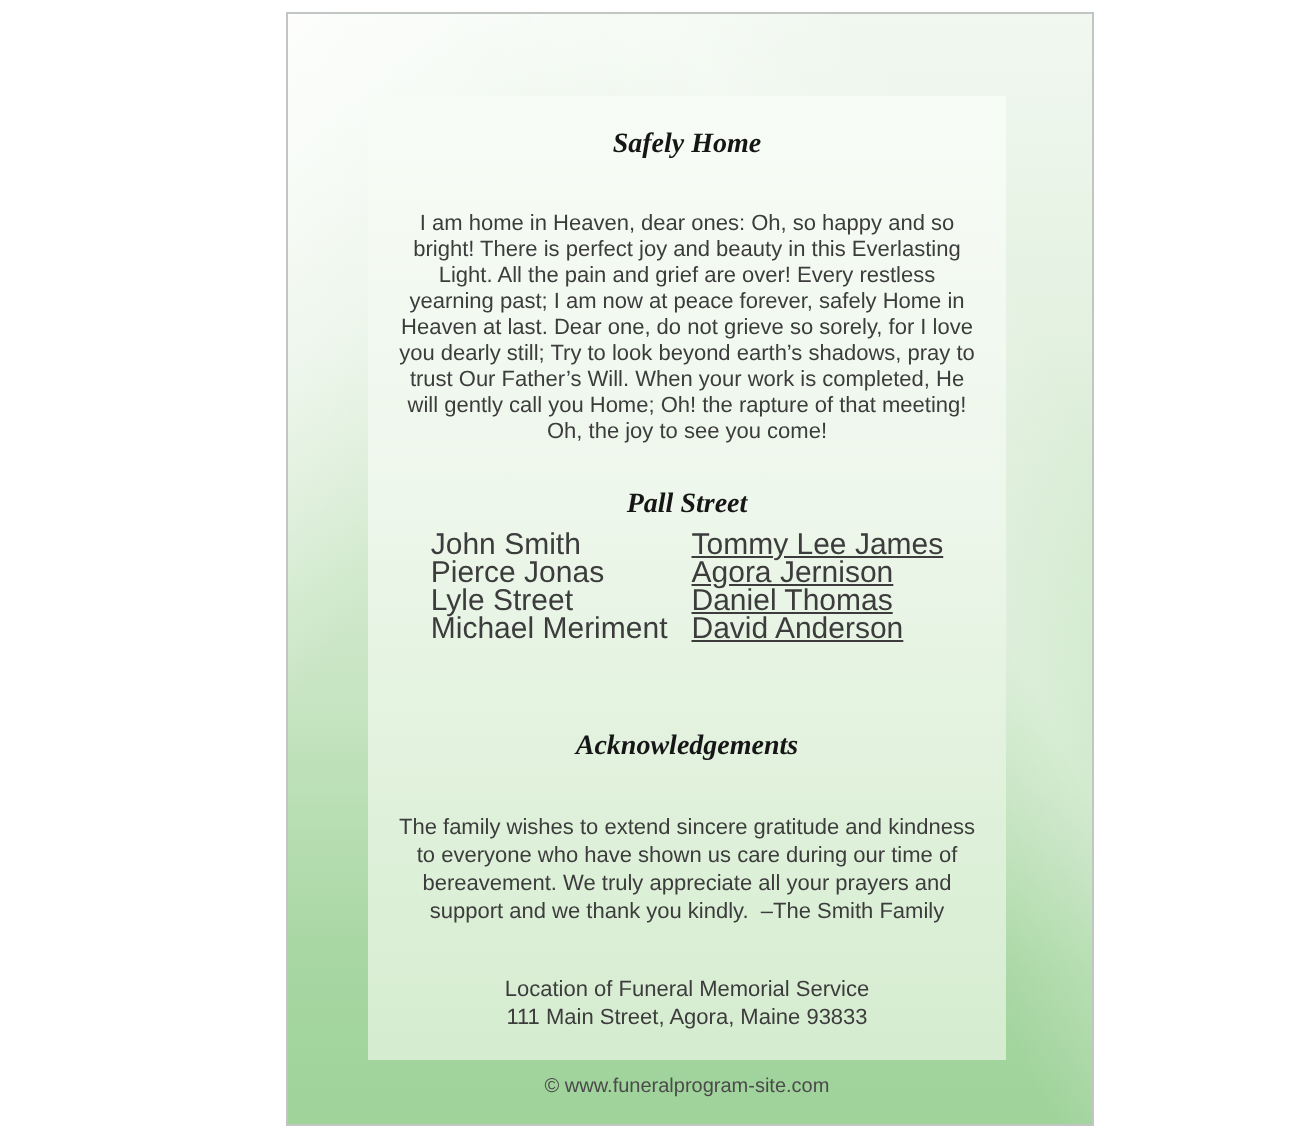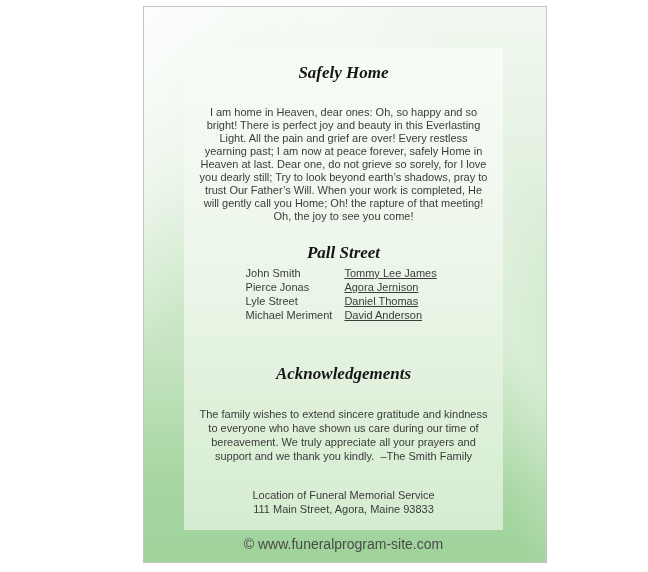--- a/index.html
+++ b/index.html
@@ -44,55 +44,55 @@
       var(--panel-green-top) 0%,
       #eef7ec 40%,
       #def0d9 78%,
       var(--panel-green-bottom) 100%);
     text-align: center;
   }
   .serif-heading {
     font-family: "Liberation Serif", serif;
     font-style: italic;
     font-weight: bold;
-    font-size: 17px;
+    font-size: 14px;
     line-height: 21px;
     color: var(--heading-text);
   }
   .h-poem   { margin-top: 14px; margin-bottom: 6px; }
   .h-pall   { margin-top: 19px; margin-bottom: 3px; }
   .h-ack    { margin-top: 41px; margin-bottom: 3px; }
   .body-text {
     font-size: 11px;
     line-height: 13px;
     color: var(--body-text);
     white-space: pre-line;
     margin-top: 23px;
   }
   .ack-text { line-height: 14px; }
   .pall-columns {
     display: flex;
     justify-content: center;
     gap: 12px;
-    font-size: 11px;
+    font-size: 15px;
     line-height: 14px;
     color: var(--body-text);
   }
   .pall-col { text-align: left; }
   .pall-col.left { min-width: 82px; }
   .pall-col.right { min-width: 97px; text-decoration: underline; }
   .location-block {
     margin-top: 25px;
     font-size: 11px;
     line-height: 14px;
     color: var(--body-text);
   }
   .copyright {
     margin-top: 22px;
-    font-size: 14px;
+    font-size: 10px;
     line-height: 12px;
     color: #4a4a4a;
   }
 </style>
 </head>
 <body>
 
 <div class="card">
   <div class="panel">
 

